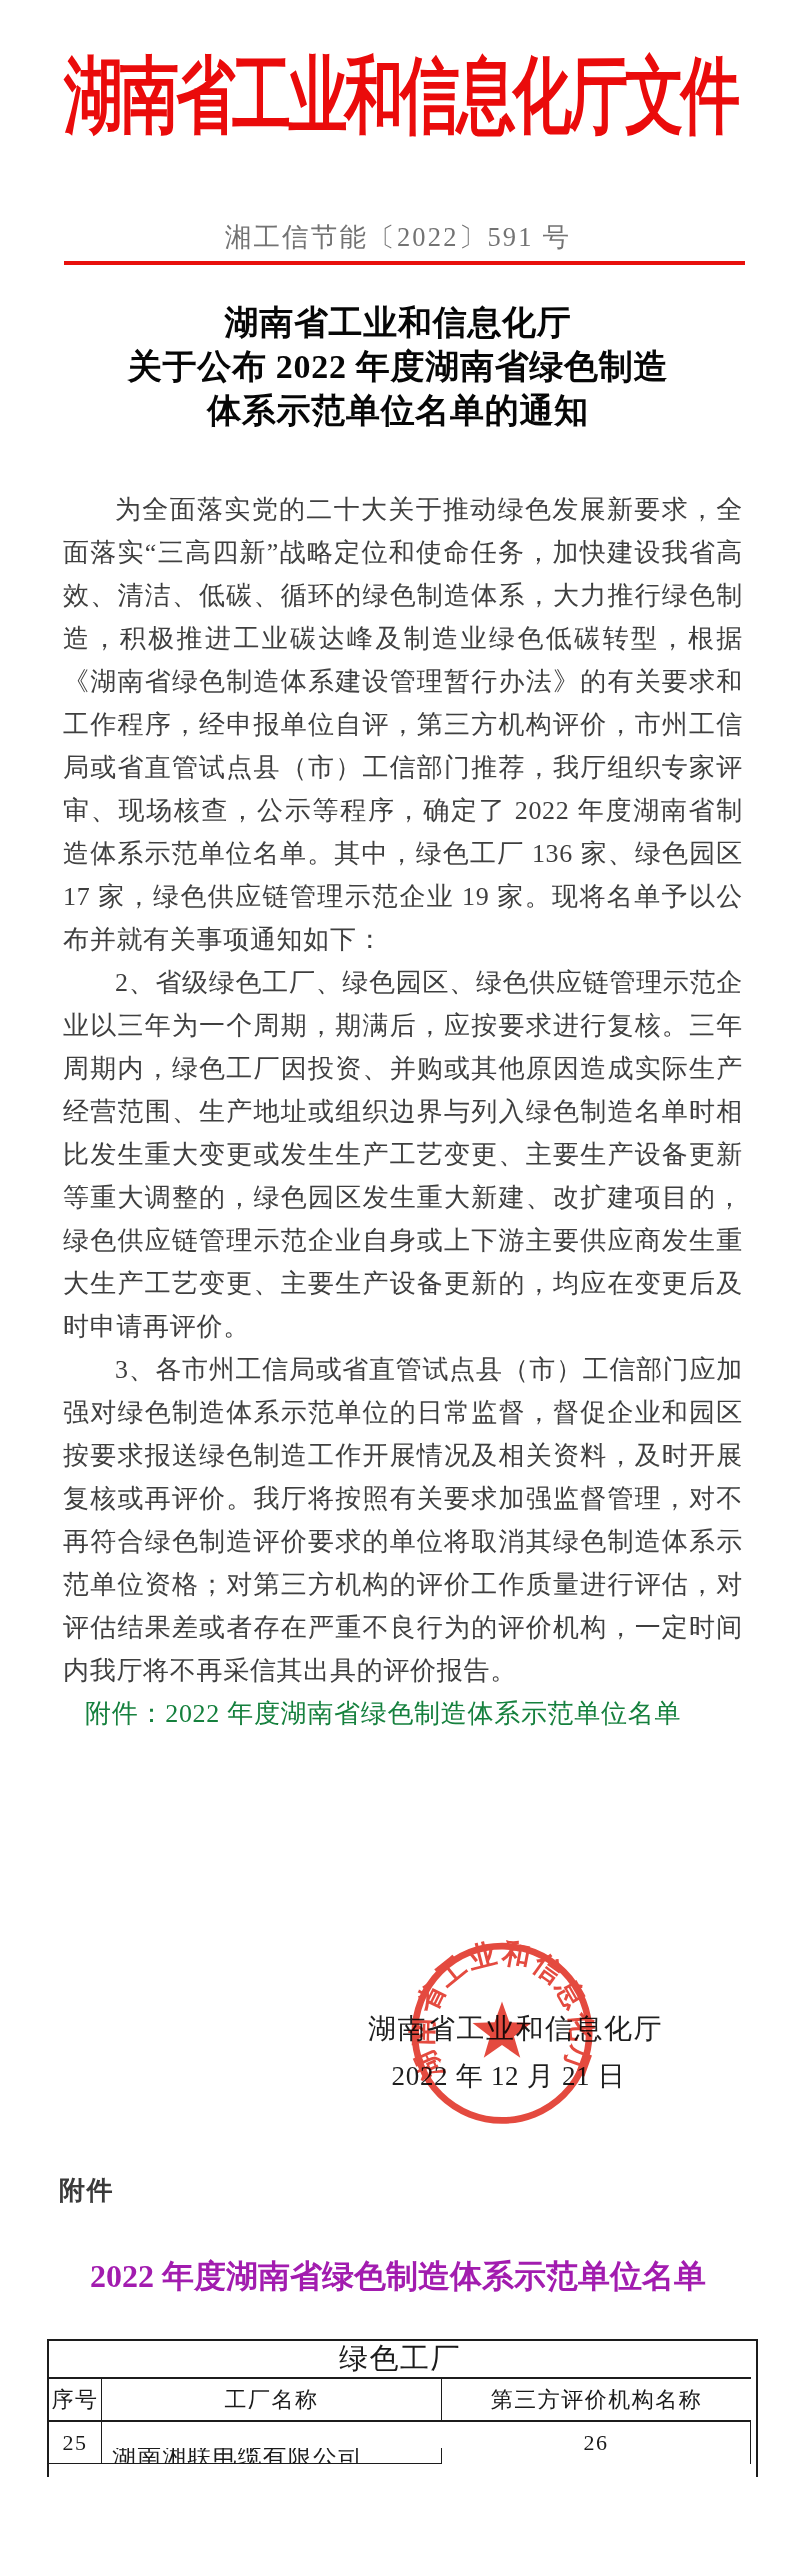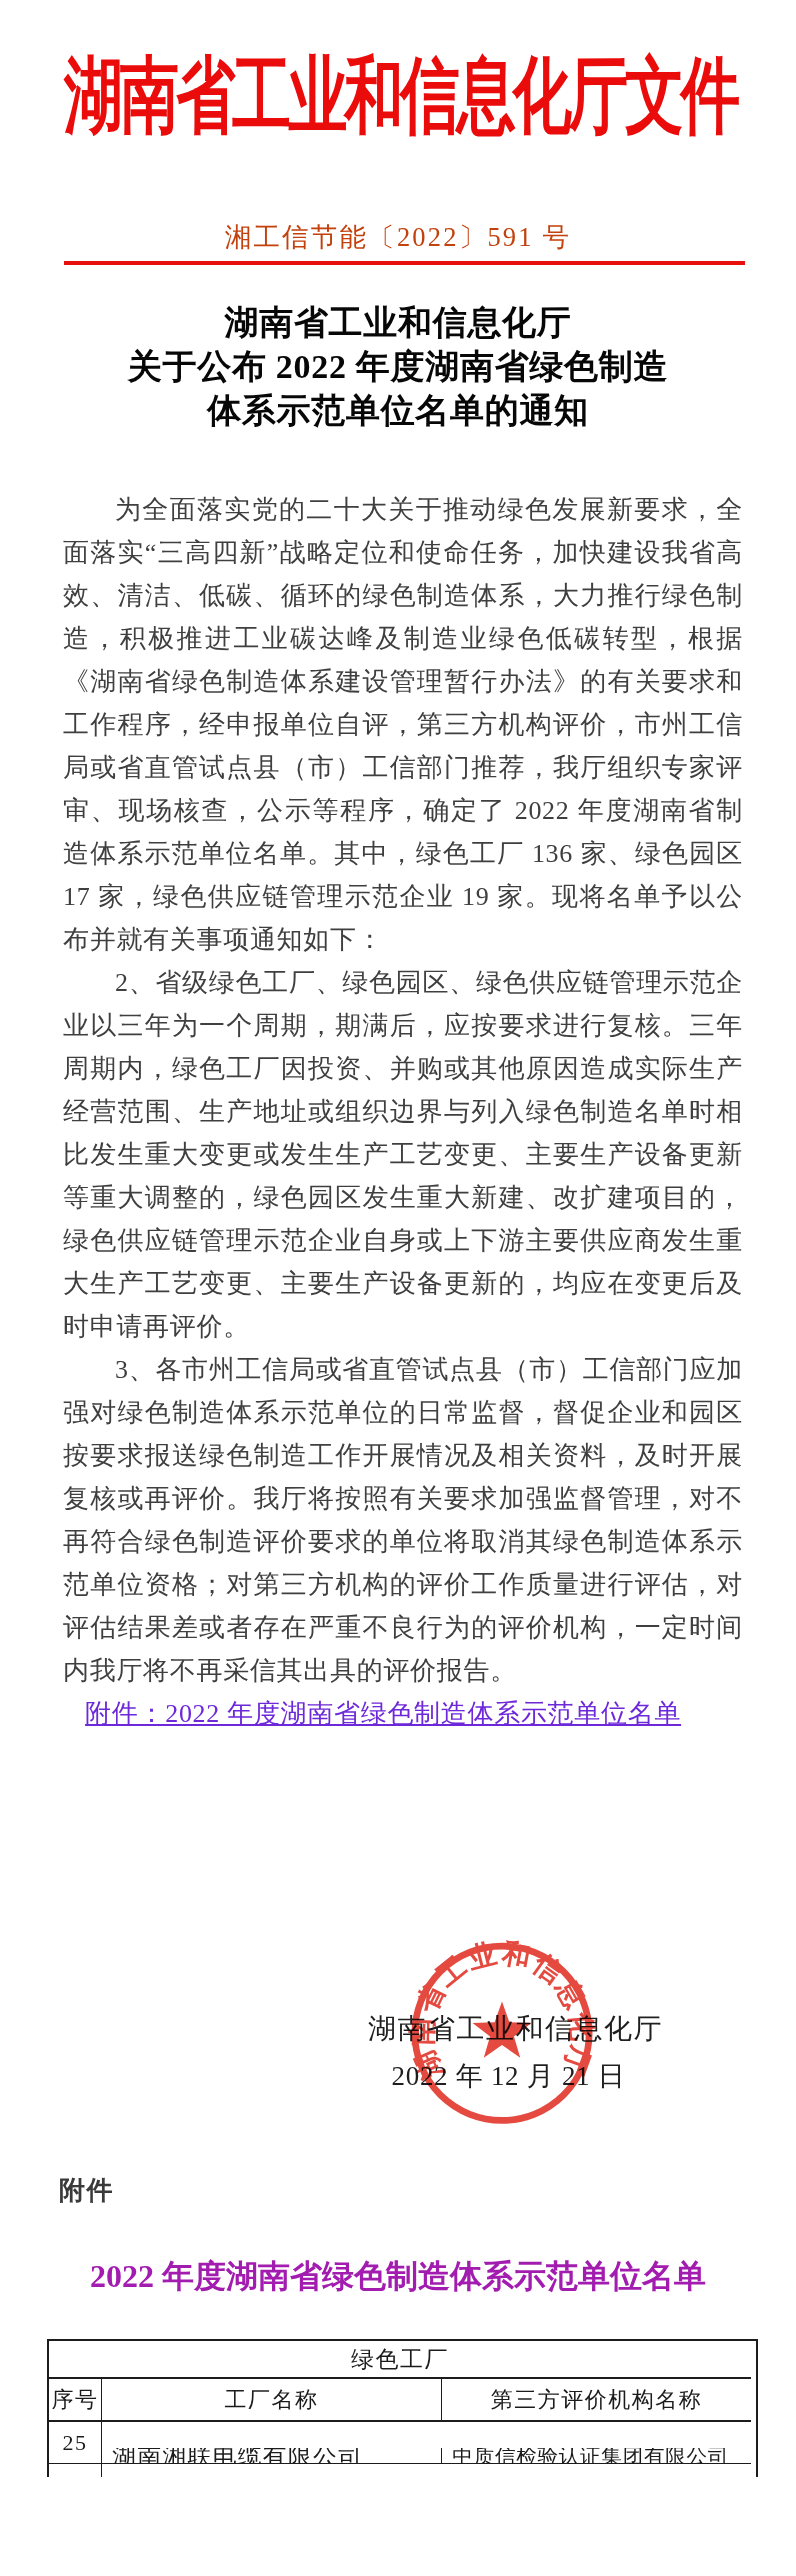--- a/index.html
+++ b/index.html
@@ -14,42 +14,42 @@
   }
   
   .red-header{
     position:absolute;left:64px;top:47px;width:686px;
     font-size:59px;line-height:69px;font-weight:bold;
     color:#ea0b0b;letter-spacing:-2.9px;white-space:nowrap;
     transform:scaleY(1.42);transform-origin:top left;
   }
   .doc-number{
     position:absolute;left:0;top:221px;width:796px;
-    text-align:center;font-size:26.5px;line-height:32px;color:#c2410c;
+    text-align:center;font-size:26.5px;line-height:32px;color:#737373;
     letter-spacing:2.2px;
   }
   .red-rule{
     position:absolute;left:64px;top:261px;width:681px;height:3.7px;
     background:#e8100c;
   }
   
   .doc-title{
     position:absolute;left:0;top:301px;width:796px;
     text-align:center;font-size:34px;line-height:44px;
     font-weight:bold;color:#070707;letter-spacing:0.7px;
   }
   
   .body-text{
     position:absolute;left:63px;top:488px;width:680px;
     font-size:26px;line-height:43px;text-align:justify;
     color:#3f3f3f;letter-spacing:0.7px;
   }
   .body-text p{margin:0;text-indent:2em;}
   .body-text p.greeting{text-indent:0;color:#4a4a4a;}
-  .attachment-note{margin-top:16px;text-indent:0.85em !important;color:#6d28d9;text-decoration:underline;}
+  .attachment-note{margin-top:16px;text-indent:0.85em !important;color:#15803d;}
   
   .signature{
     position:absolute;left:324px;top:2013px;width:383px;
     text-align:center;font-size:28px;line-height:32px;color:#1f1f1f;
     letter-spacing:1.5px;
   }
   .sign-date{
     position:absolute;left:317px;top:2060px;width:383px;
     text-align:center;font-size:27px;line-height:32px;color:#1f1f1f;
     letter-spacing:0.7px;
@@ -75,21 +75,21 @@
     display:grid;
     grid-template-columns:53px 340px 309px;
     grid-template-rows:38px 43px 42px 47px;
   }
   .gcell{
     border-right:1.5px solid #1c1c1c;border-bottom:1.5px solid #1c1c1c;
     display:flex;align-items:center;justify-content:center;
     font-size:22px;color:#1b1b1b;letter-spacing:1.5px;
     overflow:hidden;
   }
-  .gcell.section{grid-column:1 / 4;border-right:none;border-bottom:2.2px solid #1c1c1c;font-size:23px;}
+  .gcell.section{grid-column:1 / 4;border-right:none;border-bottom:2.2px solid #1c1c1c;font-size:29px;}
   .gcell.headrow{border-bottom:2.2px solid #1c1c1c;}
   .gcell.lastcol{border-right:none;}
   .gcell.lastrow{border-bottom:none;}
   .gcell.left{justify-content:flex-start;padding-left:10.3px;margin-top:26px;}
   .gcell.factory{font-size:23.6px;}
   .gcell.agency{font-size:20.6px;letter-spacing:0.7px;}
   .redact-bar{
     position:absolute;left:61px;top:139px;width:612px;height:32px;z-index:2;
     background:linear-gradient(90deg,#b3b3b3 0%,#bbbbbb 55%,#c8c8c8 78%,#d7d7d7 100%);
     display:flex;align-items:center;
@@ -137,21 +137,20 @@
 
   <div class="gtable">
     <div class="gcell section">绿色工厂</div>
 
     <div class="gcell headrow">序号</div>
     <div class="gcell headrow">工厂名称</div>
     <div class="gcell headrow lastcol">第三方评价机构名称</div>
 
     <div class="gcell">25</div>
     <div class="gcell left factory">湖南湘联电缆有限公司</div>
-    <div class="gcell left agency lastcol">中质信检验认证集团有限公司</div>
 
     <div class="gcell lastrow">26</div>
     <div class="gcell left lastrow"></div>
     <div class="gcell left lastrow lastcol"></div>
 
     <div class="redact-bar">
       <span class="redact-hint">中</span>
     </div>
   </div>
 

